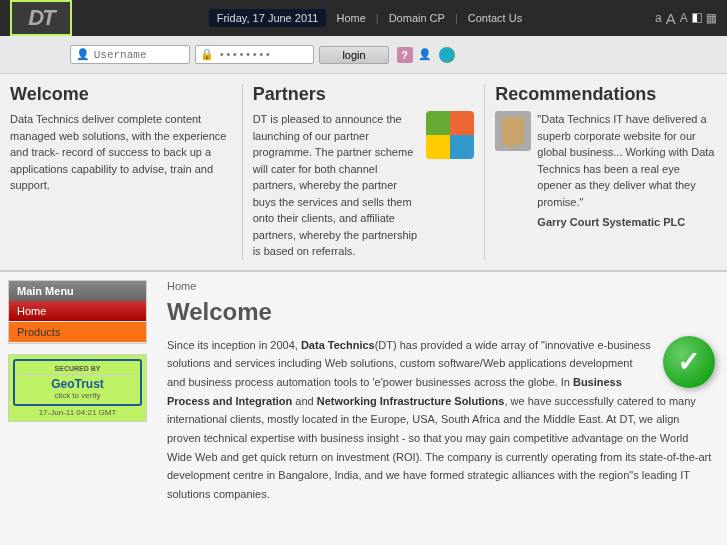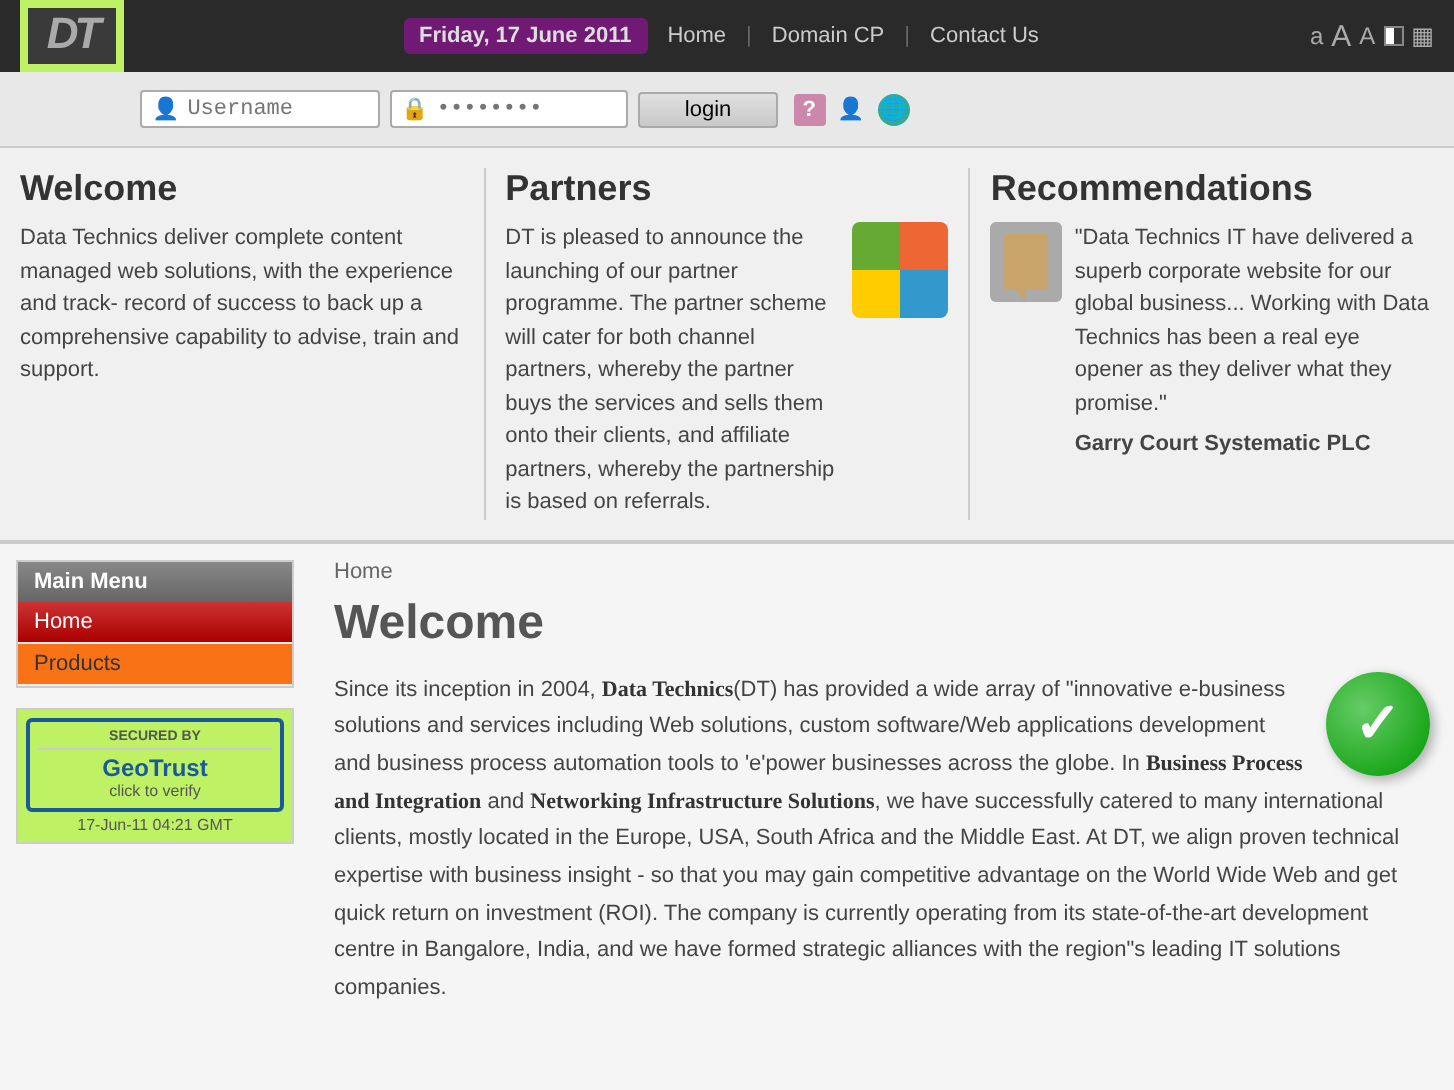--- a/index.html
+++ b/index.html
@@ -8,45 +8,44 @@
     
     #top-bar {
       background: #2a2a2a;
       height: 36px;
       display: flex;
       align-items: center;
       padding: 0 10px;
       position: relative;
     }
     #logo-area {
-      width: 52px;
+      width: 62px;
       height: 36px;
       background: #3a3a3a;
-      display: flex; justify-content: center;
-      border: 4px solid #bef264;
+      display: flex; align-items: center; justify-content: center;
+      border: 2px solid #bef264;
       margin-right: 10px;
     }
     .logo-dt {
       font-size: 22px; font-weight: bold; color: #aaa; letter-spacing: -2px;
       font-style: italic;
     }
     #nav-center {
       flex: 1;
       display: flex;
       align-items: center;
       justify-content: center;
       gap: 4px;
     }
     #date-display {
-      background: #701a75;
+      background: #0f172a;
       color: #ddd;
       font-size: 11px;
       padding: 3px 8px;
       border-radius: 3px;
-      font-weight: bold;
     }
     .nav-link {
       color: #ccc;
       font-size: 11px;
       text-decoration: none;
       padding: 0 6px;
     }
     .nav-sep { color: #666; font-size: 11px; }
     #icon-row {
       display: flex; align-items: center; gap: 4px;
@@ -154,21 +153,21 @@
     .geotrust-date { font-size: 8px; color: #555; margin-top: 2px; }
 
     
     #content-area {
       flex: 1;
       padding: 8px 12px;
     }
     .breadcrumb { font-size: 11px; color: #666; margin-bottom: 6px; }
     #content-area h2 { font-size: 24px; font-weight: bold; color: #555; margin-bottom: 10px; }
     #content-area p { font-size: 11px; line-height: 1.7; color: #444; }
-    #content-area p b { color: #333; font-family: Liberation Serif, serif; }
+    #content-area p b { color: #333; }
     .check-icon {
       float: right;
       width: 52px; height: 52px;
       margin-left: 10px;
       position: relative;
     }
     .check-circle {
       width: 52px; height: 52px;
       border-radius: 50%;
       background: radial-gradient(circle at 35% 35%, #6c6, #090);
@@ -217,21 +216,21 @@
       <span class="l-icon" style="color:#666;">👤</span>
       <span class="l-icon" style="background:#3a9;color:#fff;border-radius:50%;">🌐</span>
     </div>
   </div>
 </div>
 
 <div id="three-col">
 
   <div class="col-section">
     <h2>Welcome</h2>
-    <p>Data Technics deliver complete content managed web solutions, with the experience and track- record of success to back up a comprehensive capability to advise, train and support.</p>
+    <p>Data Technics deliver complete content managed web solutions, with the experience and track- record of success to back up a applications capability to advise, train and support.</p>
   </div>
   <div class="col-divider"></div>
 
   <div class="col-section">
     <h2>Partners</h2>
     <div style="display:flex;">
       <div style="flex:1;">
         <p>DT is pleased to announce the launching of our partner programme. The partner scheme will cater for both channel partners, whereby the partner buys the services and sells them onto their clients, and affiliate partners, whereby the partnership is based on referrals.</p>
       </div>
       <div style="margin-left:6px;flex-shrink:0;">

